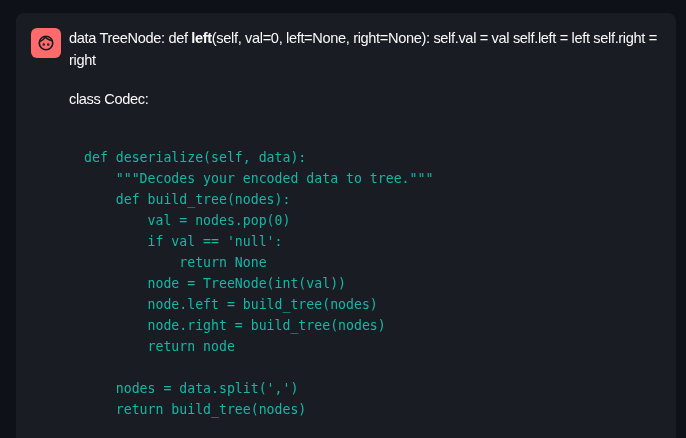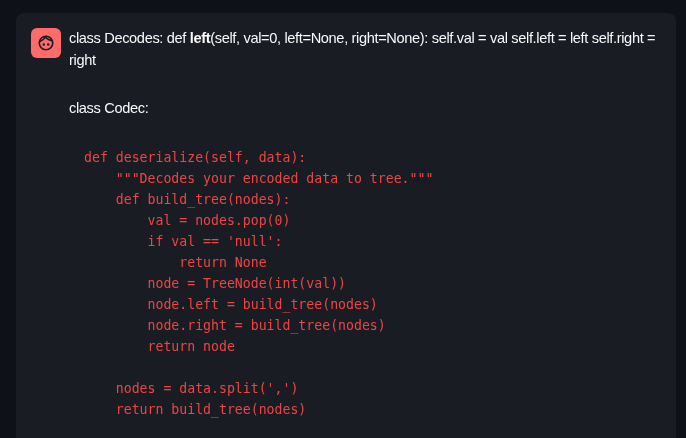--- a/index.html
+++ b/index.html
@@ -40,29 +40,29 @@
       color: #fafafa;
       font-family: "Liberation Sans", sans-serif;
       font-size: 14.6px;
       line-height: 22px;
       letter-spacing: -0.35px;
     }
     .message p {
       margin: 0;
     }
     .message .p2 {
-      margin-top: 26px;
+      margin-top: 17px;
     }
     .message b { font-weight: bold; }
     .code {
       position: absolute;
       left: 68px;
       top: 134px;
       margin: 0;
-      color: #ef4444;
+      color: #14b8a6;
       font-family: "DejaVu Sans Mono", monospace;
       font-size: 13.2px;
       line-height: 21px;
       white-space: pre;
     }
     .code .line { display: block; height: 21px; }
   </style>
 </head>
 <body>
 
@@ -70,18 +70,18 @@
   <div class="avatar">
     <svg width="18" height="18" viewBox="0 0 24 24" fill="none" stroke="#1a1c24" stroke-width="2.2" stroke-linecap="round" stroke-linejoin="round">
       <circle cx="12" cy="12" r="9"></circle>
       <path d="M4 10 C7 9, 10 6, 11 4 C13 7, 17 8, 20 9"></path>
       <circle cx="9" cy="14" r="0.6" fill="#1a1c24"></circle>
       <circle cx="15" cy="14" r="0.6" fill="#1a1c24"></circle>
     </svg>
   </div>
 
   <div class="message">
-    <p><span>class Decodes: def </span><b>left</b><span>(self, val=0, left=None, right=None): self.val = val self.left = left self.right = right</span></p>
+    <p><span>data TreeNode: def </span><b>left</b><span>(self, val=0, left=None, right=None): self.val = val self.left = left self.right = right</span></p>
     <p class="p2">class Codec:</p>
   </div>
 
   <pre class="code"><span class="line">def deserialize(self, data):</span><span class="line">    """Decodes your encoded data to tree."""</span><span class="line">    def build_tree(nodes):</span><span class="line">        val = nodes.pop(0)</span><span class="line">        if val == 'null':</span><span class="line">            return None</span><span class="line">        node = TreeNode(int(val))</span><span class="line">        node.left = build_tree(nodes)</span><span class="line">        node.right = build_tree(nodes)</span><span class="line">        return node</span><span class="line"></span><span class="line">    nodes = data.split(',')</span><span class="line">    return build_tree(nodes)</span></pre>
 </div>
 
 </body></html>

